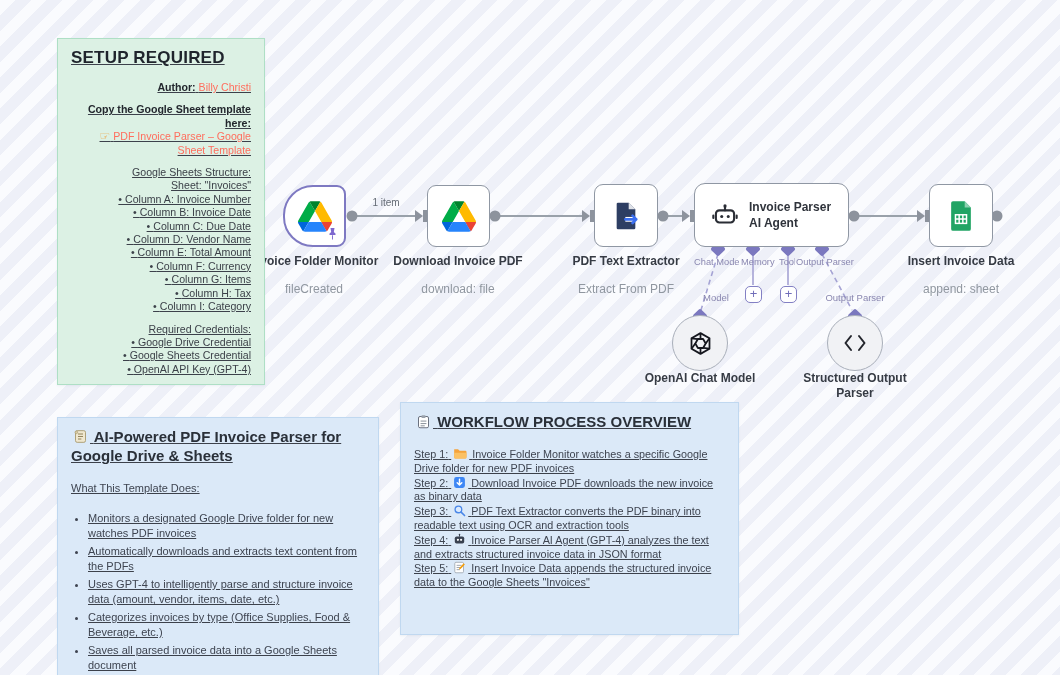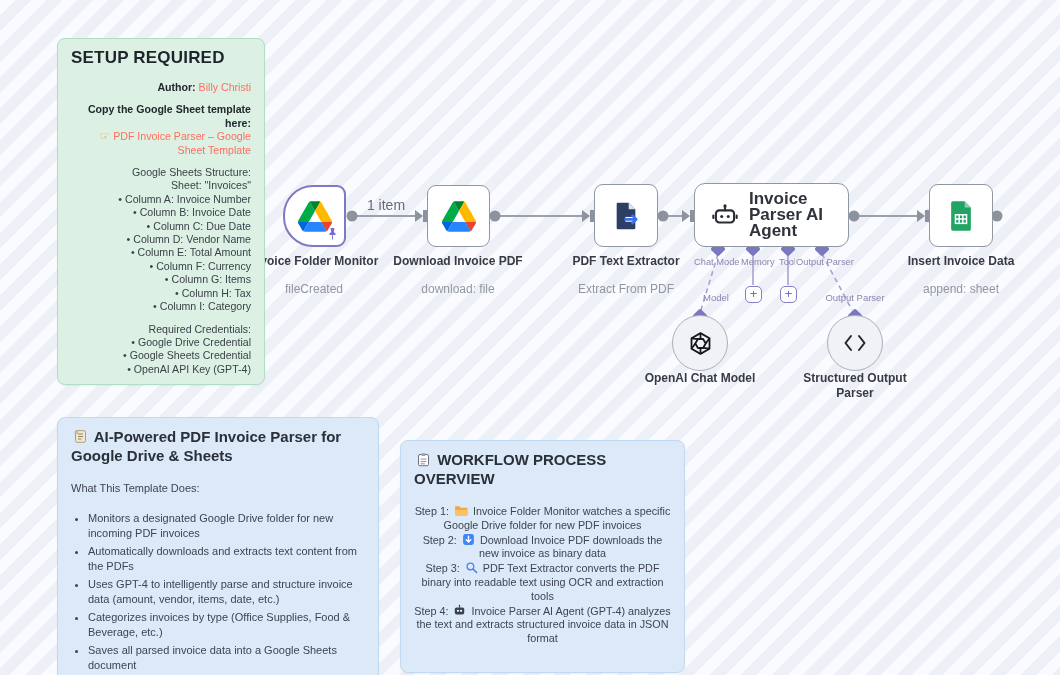--- a/index.html
+++ b/index.html
@@ -5,55 +5,55 @@
   * { margin:0; padding:0; box-sizing:border-box; }
   html,body { width:1060px; height:675px; overflow:hidden; }
   body{
     font-family:"Liberation Sans","DejaVu Sans",sans-serif;
     background:repeating-linear-gradient(135deg,#fafbfe 0 11px,#eef0f8 11px 22px);
     position:relative; color:#3c414b;
   }
   .abs{position:absolute;}
 
   
-  .note{position:absolute; border-radius:8px; box-shadow:0 1px 2px rgba(40,60,90,.06);}
+  .note{position:absolute; border-radius:0; box-shadow:0 1px 2px rgba(40,60,90,.06);text-decoration:underline;}
   .note-green{background:#dcf1e4; border:1px solid #aedfc5;}
   .note-blue{background:#dbe9f8; border:1px solid #c0d8f0;}
   .note-pad{padding:9px 13px;}
   .setup-title{font-size:17px; font-weight:bold; color:#1f242c; letter-spacing:.2px; margin-bottom:13px;}
   .small-body{font-size:10.6px; line-height:13.4px; color:#3c4149;text-align:right;}
   .bold{font-weight:bold; color:#23272e;}
   .coral{color:#ff6e5e;}
   .gap8{height:9px;}
   ul.plain{list-style:none;}
   ul.plain li::before{content:"•  "; }
   .note-title{font-size:15px; font-weight:bold; color:#2a3039; line-height:19px;}
   .desc-intro{font-size:11px; color:#3e4450; margin-top:17px;}
   ul.disc{margin-top:17px; padding-left:17px;}
   ul.disc li{font-size:11px; line-height:15px; color:#3e4450; margin-bottom:3px;}
-  .steps{margin-top:16px; font-size:10.8px; line-height:13.8px; color:#3e4450;text-align:center;}
+  .steps{margin-top:16px; font-size:10.8px; line-height:13.8px; color:#3e4450;}
   .mini-icon{display:inline-block; vertical-align:-2px; margin:0 2px;}
 
   
   .node{position:absolute; background:#fff; border:1.7px solid #8f97a3; border-radius:9px;}
   .node-trigger{border:2px solid #7e79c2; border-radius:30px 9px 9px 30px;}
   .node-inner{width:100%; height:100%; display:flex; align-items:center; justify-content:center;}
   .node-label{position:absolute; text-align:center; transform:translateX(-50%); width:160px;}
   .node-name{font-size:12px; font-weight:600; color:#363b44; line-height:15px;}
   .node-sub{font-size:12px; color:#9097a0; margin-top:13px;}
-  .agent-title{font-size:17px; font-weight:600; color:#2f333b; line-height:16px; width:94px;}
+  .agent-title{font-size:12px; font-weight:600; color:#2f333b; line-height:16px; width:94px;}
   .circle-node{position:absolute; width:56px; height:56px; border-radius:50%;
     background:#f1f2f5; border:1.5px solid #a9afba; display:flex; align-items:center; justify-content:center;}
   .circle-label{position:absolute; transform:translateX(-50%); text-align:center;
     font-size:12px; font-weight:600; color:#363b44; line-height:15px; width:120px;}
   .port-label{position:absolute; font-size:9.3px; color:#8a87b0; white-space:nowrap; overflow:hidden; height:12px;}
   .port-label-c{position:absolute; transform:translateX(-50%); font-size:9.5px; color:#8a87b0; white-space:nowrap;}
   .plus-btn{position:absolute; width:17px; height:17px; border:1.5px solid #8380c4; border-radius:5px;
     background:#fff; color:#6f6cb8; font-size:13px; line-height:13px; text-align:center; cursor:pointer;}
-  .conn-label{position:absolute; transform:translateX(-50%); font-size:14px; color:#646b74;}
+  .conn-label{position:absolute; transform:translateX(-50%); font-size:10px; color:#646b74;}
   .finger{color:#eea13f; font-size:12px;}
 </style>
 </head>
 <body>
 
 <svg class="abs" width="1060" height="675" style="left:0;top:0">
 
   <g stroke="#99a1aa" stroke-width="2">
     <line x1="353" y1="216" x2="418" y2="216"></line>
     <line x1="496" y1="216" x2="585" y2="216"></line>
@@ -264,30 +264,30 @@
   <div class="note-title">
     <svg class="mini-icon" width="15" height="15" viewBox="0 0 18 18">
       <rect x="3" y="2" width="12" height="14" rx="2" fill="#efe7cf" stroke="#a99a6e" stroke-width="1.1"></rect>
       <path d="M6 6h6M6 9h6M6 12h4" stroke="#8a7b52" stroke-width="1.1"></path>
       <circle cx="4" cy="4" r="1.6" fill="#d9cca6" stroke="#a99a6e" stroke-width=".8"></circle>
     </svg>
     <span>AI-Powered PDF Invoice Parser for Google Drive &amp; Sheets</span>
   </div>
   <div class="desc-intro">What This Template Does:</div>
   <ul class="disc">
-    <li>Monitors a designated Google Drive folder for new incoming PDF invoices</li>
+    <li>Monitors a designated Google Drive folder for new watches PDF invoices</li>
     <li>Automatically downloads and extracts text content from the PDFs</li>
     <li>Uses GPT-4 to intelligently parse and structure invoice data (amount, vendor, items, date, etc.)</li>
     <li>Categorizes invoices by type (Office Supplies, Food &amp; Beverage, etc.)</li>
     <li>Saves all parsed invoice data into a Google Sheets document</li>
 
   </ul>
 </div>
 
-<div class="note note-blue note-pad" style="left:400px;top:440px;width:285px;height:233px">
+<div class="note note-blue note-pad" style="left:400px;top:402px;width:339px;height:233px">
   <div class="note-title">
     <svg class="mini-icon" width="15" height="15" viewBox="0 0 18 18">
       <rect x="3" y="3" width="12" height="13.5" rx="1.8" fill="#fff" stroke="#6b7280" stroke-width="1.2"></rect>
       <rect x="6.5" y="1.5" width="5" height="3.4" rx="1" fill="#9aa2ac"></rect>
       <path d="M5.5 8.5h7M5.5 11.5h7M5.5 14.2h5" stroke="#7d8590" stroke-width="1.1"></path>
     </svg>
     <span>WORKFLOW PROCESS OVERVIEW</span>
   </div>
   <div class="steps">
     <div>
@@ -318,14 +318,23 @@
       <span>Step 4:</span>
       <svg class="mini-icon" width="13" height="13" viewBox="0 0 18 18">
         <rect x="2.5" y="5" width="13" height="9.5" rx="2.4" fill="#394150"></rect>
         <circle cx="6.8" cy="9.5" r="1.5" fill="#fff"></circle>
           <circle cx="11.2" cy="9.5" r="1.5" fill="#fff"></circle>
         <path d="M9 5V2.8" stroke="#394150" stroke-width="1.4"></path>
           <circle cx="9" cy="2.2" r="1.1" fill="#394150"></circle>
       </svg>
       <span>Invoice Parser AI Agent (GPT-4) analyzes the text and extracts structured invoice data in JSON format</span>
     </div>
+    <div>
+      <span>Step 5:</span>
+      <svg class="mini-icon" width="13" height="13" viewBox="0 0 18 18">
+        <rect x="2.5" y="1.8" width="12" height="14.5" rx="1.6" fill="#fff" stroke="#9aa2ac" stroke-width="1.1"></rect>
+        <path d="M5 6h7M5 9h7M5 12h4.5" stroke="#8a919b" stroke-width="1.1"></path>
+        <path d="M14.8 3.2 8.8 9.6l-.5 2.2 2.2-.6 5.9-6.3z" fill="#f59e0b"></path>
+      </svg>
+      <span>Insert Invoice Data appends the structured invoice data to the Google Sheets "Invoices"</span>
+    </div>
   </div>
 </div>
 
 </body></html>

